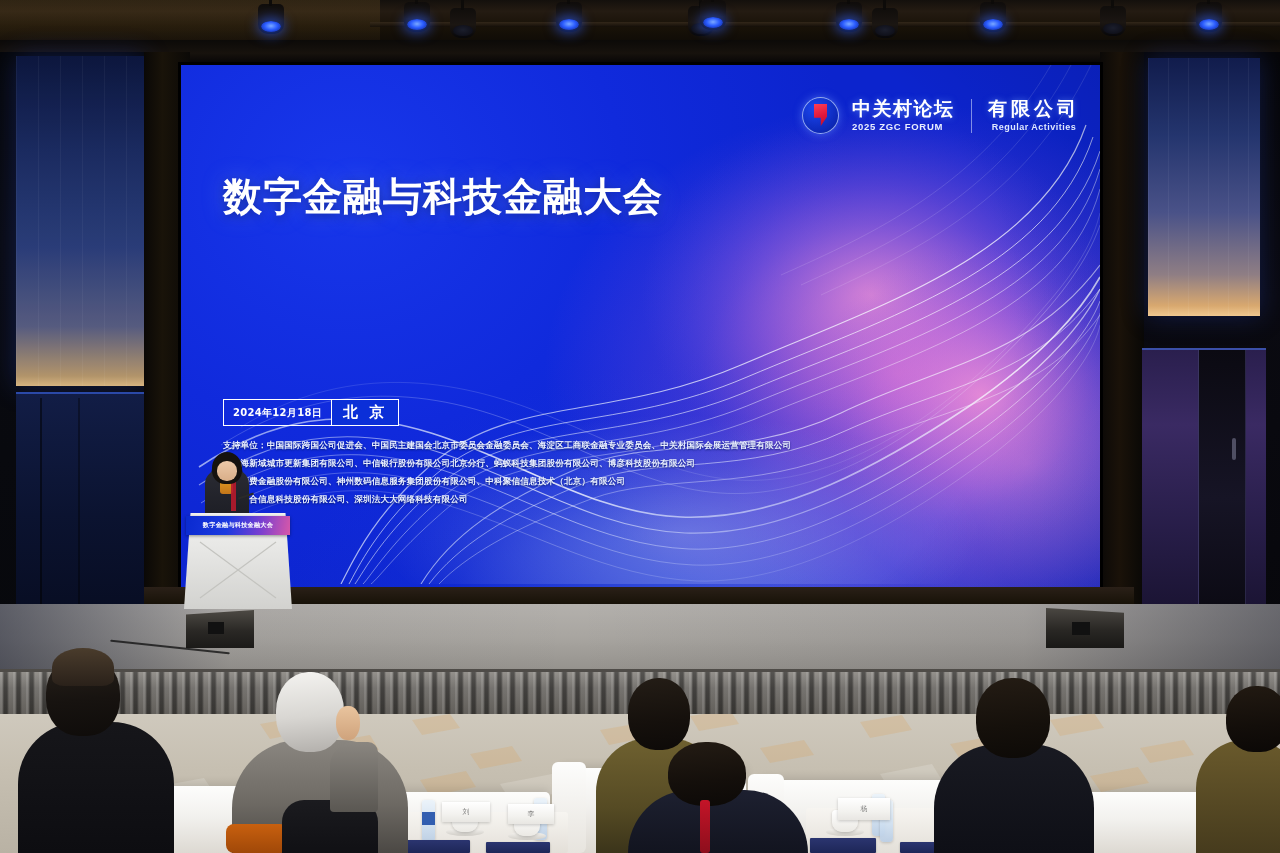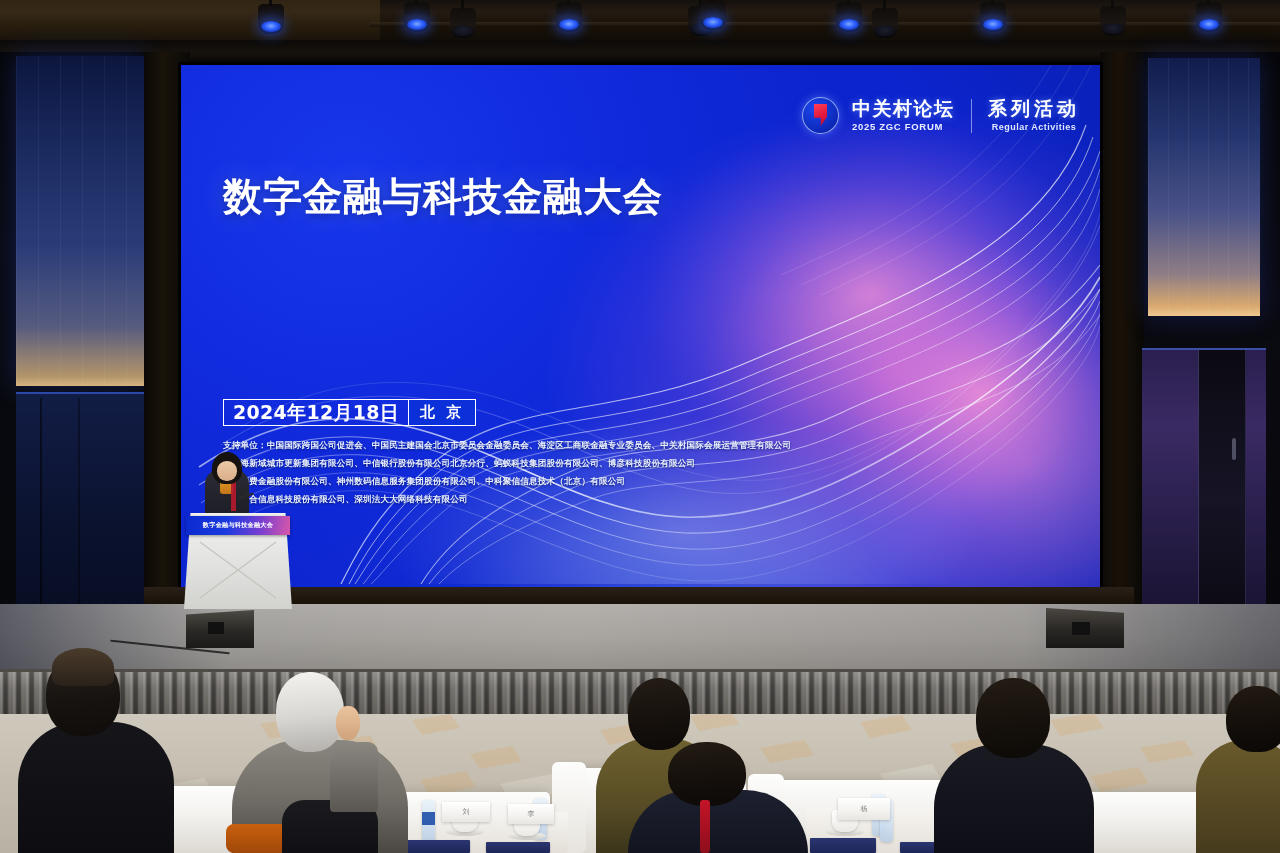--- a/index.html
+++ b/index.html
@@ -97,21 +97,21 @@
     text-shadow:0 2px 10px rgba(10,30,140,.8),0 0 22px rgba(150,190,255,.35);
     font-family:"DejaVu Sans","Liberation Sans",sans-serif;}
   .title-en{font-size:14.5px;font-weight:600;color:#eef3ff;letter-spacing:2.0px;margin-top:5px;
     font-family:"Liberation Sans",sans-serif;}
   .title-sub{font-size:34px;font-weight:800;color:#fff;letter-spacing:.5px;margin-top:16px;line-height:1.1;
     text-shadow:0 2px 10px rgba(10,30,140,.85),0 0 24px rgba(160,200,255,.35);
     font-family:"DejaVu Sans","Liberation Sans",sans-serif;}
 
   .meta-row{position:absolute;left:42px;top:334px;display:flex;align-items:stretch;
     border:1.6px solid #fff;height:25px;}
-  .meta-date{display:flex;align-items:center;padding:0 9px;font-size:19px;font-weight:600;color:#fff;
+  .meta-date{display:flex;align-items:center;padding:0 9px;font-size:10px;font-weight:600;color:#fff;
     letter-spacing:.3px;font-family:"DejaVu Sans","Liberation Sans",sans-serif;}
   .meta-city{display:flex;align-items:center;padding:0 11px;font-size:15px;font-weight:800;color:#fff;
     background:#0b2fd8;letter-spacing:3px;border-left:1.6px solid #fff;
     font-family:"DejaVu Sans","Liberation Sans",sans-serif;}
 
   .orglist{position:absolute;left:42px;top:376px;width:700px;}
   .orgline{font-size:8.6px;color:#eaf0ff;line-height:1.0;margin-bottom:7.2px;font-weight:600;
     letter-spacing:.15px;white-space:nowrap;
     font-family:"DejaVu Sans","Liberation Sans",sans-serif;
     text-shadow:0 1px 2px rgba(0,20,90,.8);}
@@ -314,21 +314,21 @@
     <div class="screen-vign"></div>
 
     <div class="logo-block">
       <div class="logo-mark"></div>
       <div>
         <div class="logo-cn">中关村论坛</div>
         <div class="logo-en">2025 ZGC FORUM</div>
       </div>
       <div class="logo-div"></div>
       <div>
-        <div class="logo-r-cn">系列活动</div>
+        <div class="logo-r-cn">有限公司</div>
         <div class="logo-r-en">Regular Activities</div>
       </div>
     </div>
 
     <div class="title-zone">
       <div class="title-cn">数字金融与科技金融大会</div>
     </div>
 
     <div class="meta-row">
       <div class="meta-date">2024年12月18日</div>

